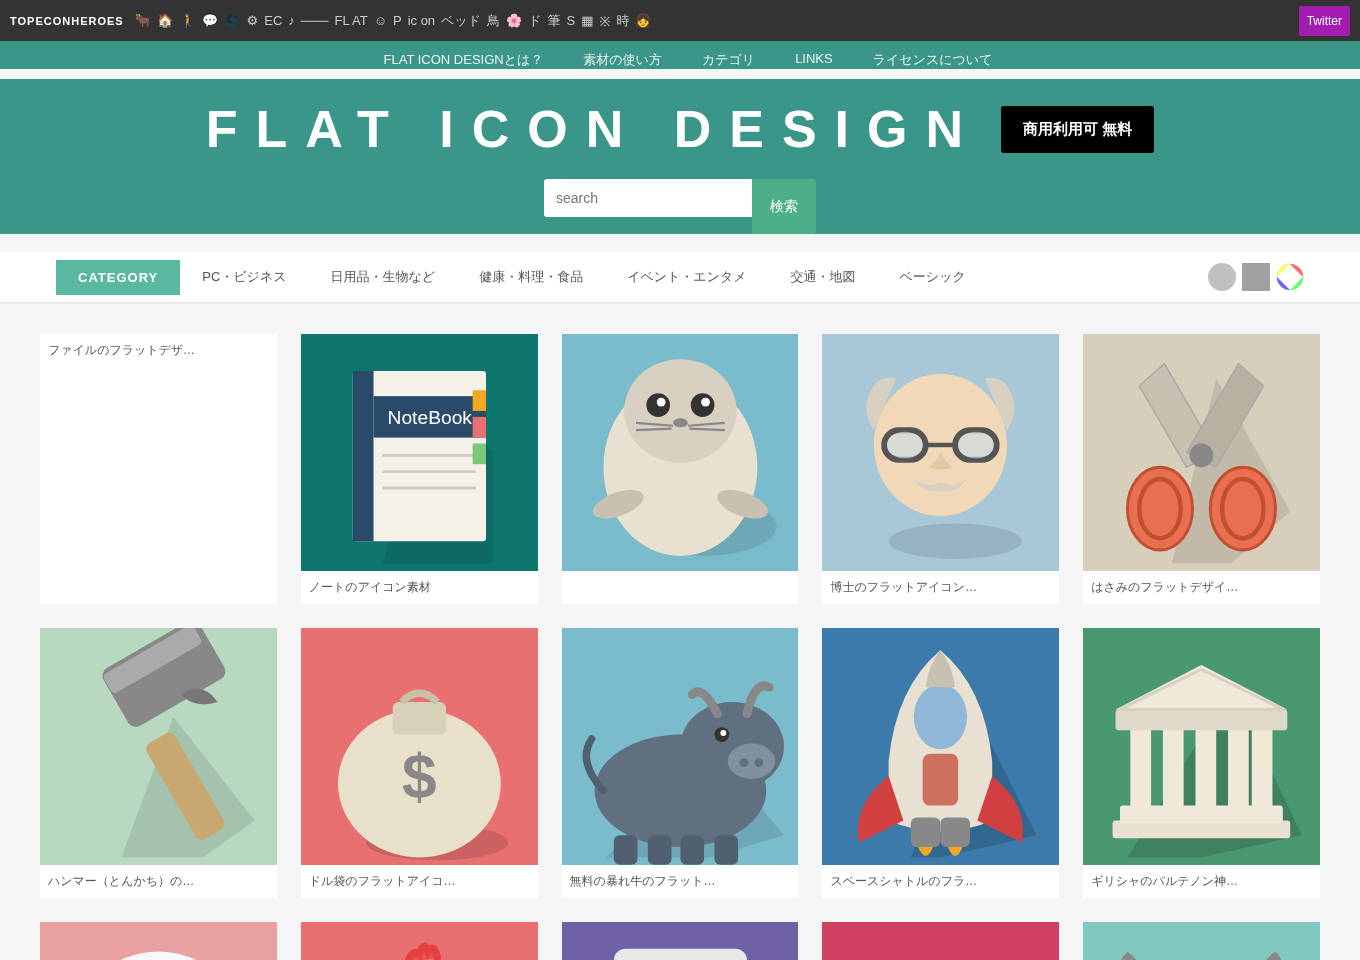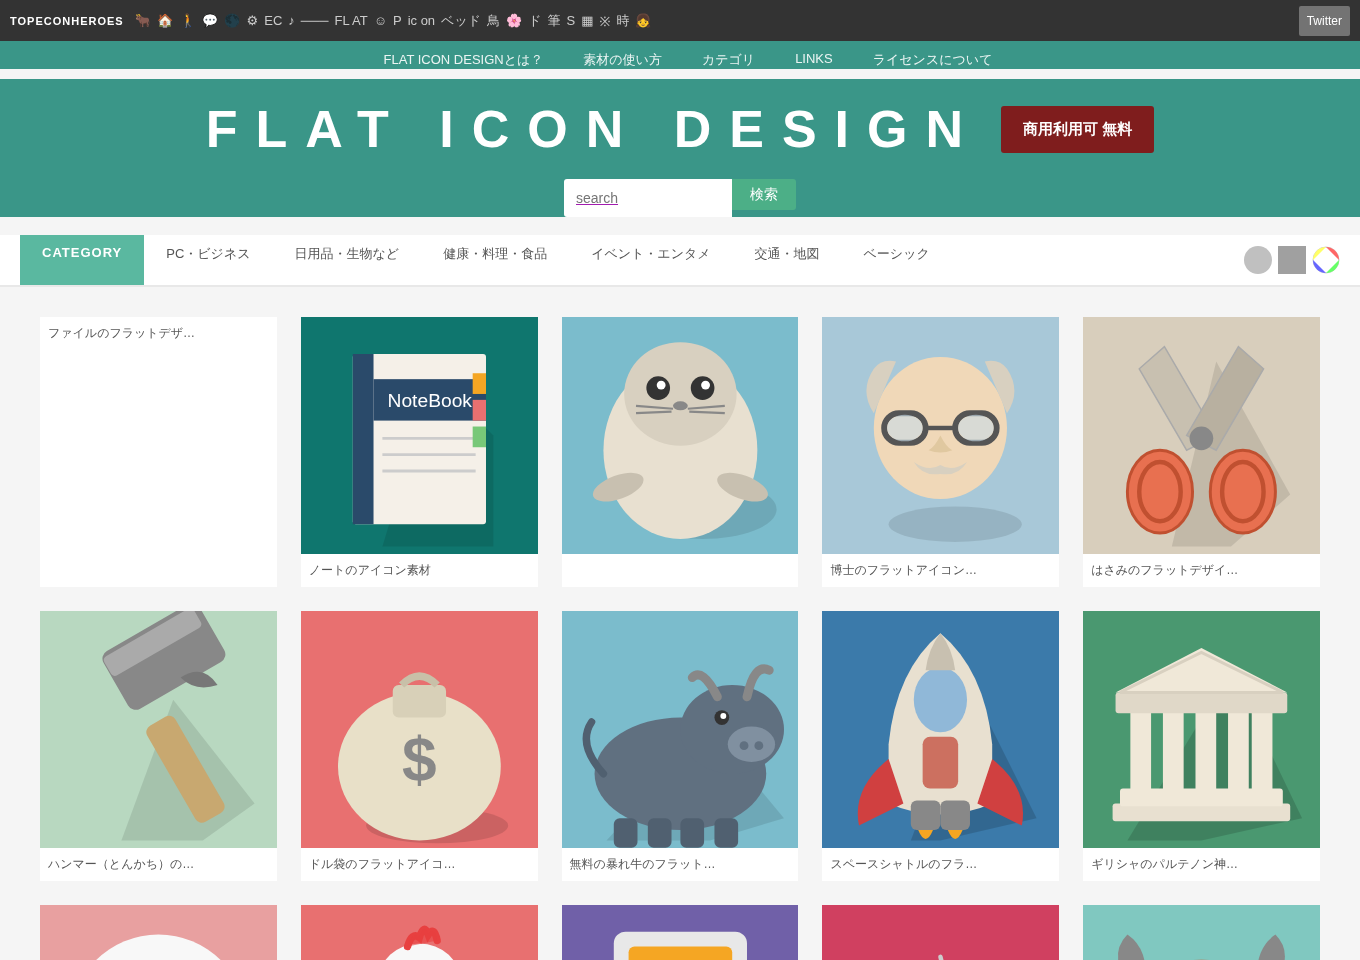--- a/index.html
+++ b/index.html
@@ -20,21 +20,21 @@
       font-weight: bold;
       letter-spacing: 1px;
       margin-right: 6px;
     }
     #topbar .top-icon {
       color: #ccc;
       font-size: 13px;
     }
     #topbar .twitter-btn {
       margin-left: auto;
-      background: #737373;
+      background: #a21caf;
       color: #fff;
       border: none;
       padding: 8px 8px;
       font-size: 12px;
       cursor: pointer;
       border-radius: 2px;
     }
 
     
     #nav {
@@ -63,21 +63,21 @@
     #hero .hero-title {
       color: #fff;
       font-size: 52px;
       font-weight: 900;
       letter-spacing: 18px;
       display: inline-block;
       vertical-align: middle;
       margin-right: 20px;
     }
     #hero .hero-btn {
-      background: #7f1d1d;
+      background: #000000;
       color: #fff;
       border: none;
       padding: 14px 22px;
       font-size: 15px;
       font-weight: bold;
       cursor: pointer;
       border-radius: 3px;
       vertical-align: middle;
     }
     .hero-top-row {
@@ -86,47 +86,47 @@
       justify-content: center;
       padding-bottom: 20px;
     }
     #search-row {
       display: flex;
       justify-content: center;
       gap: 0;
       margin-bottom: 18px;
     }
     #search-row input {
-      width: 168px;
+      width: 208px;
       height: 38px;
       border: none;
       border-radius: 3px 0 0 3px;
       padding: 0 12px;
       font-size: 14px;
-      color: #a21caf;
+      color: #7f1d1d;
       outline: none;
-      text-decoration: underline;
     }
     #search-row button {
       background: #4caf87;
       color: #fff;
       border: none;
-      height: 31px;
+      height: 55px;
       padding: 0 18px;
       font-size: 14px;
       cursor: pointer;
       border-radius: 0 3px 3px 0;
     }
 
     
     #category-bar {
       background: #fff;
       border-bottom: 2px solid #e8e8e8;
       display: flex;
-      padding: 0 20px;
+      align-items: center;
+      padding: 0 56px;
       height: 52px;
       gap: 0;
     }
     .cat-active {
       background: #5ab8a0;
       color: #fff;
       font-size: 13px;
       font-weight: bold;
       padding: 10px 22px;
       letter-spacing: 1px;

